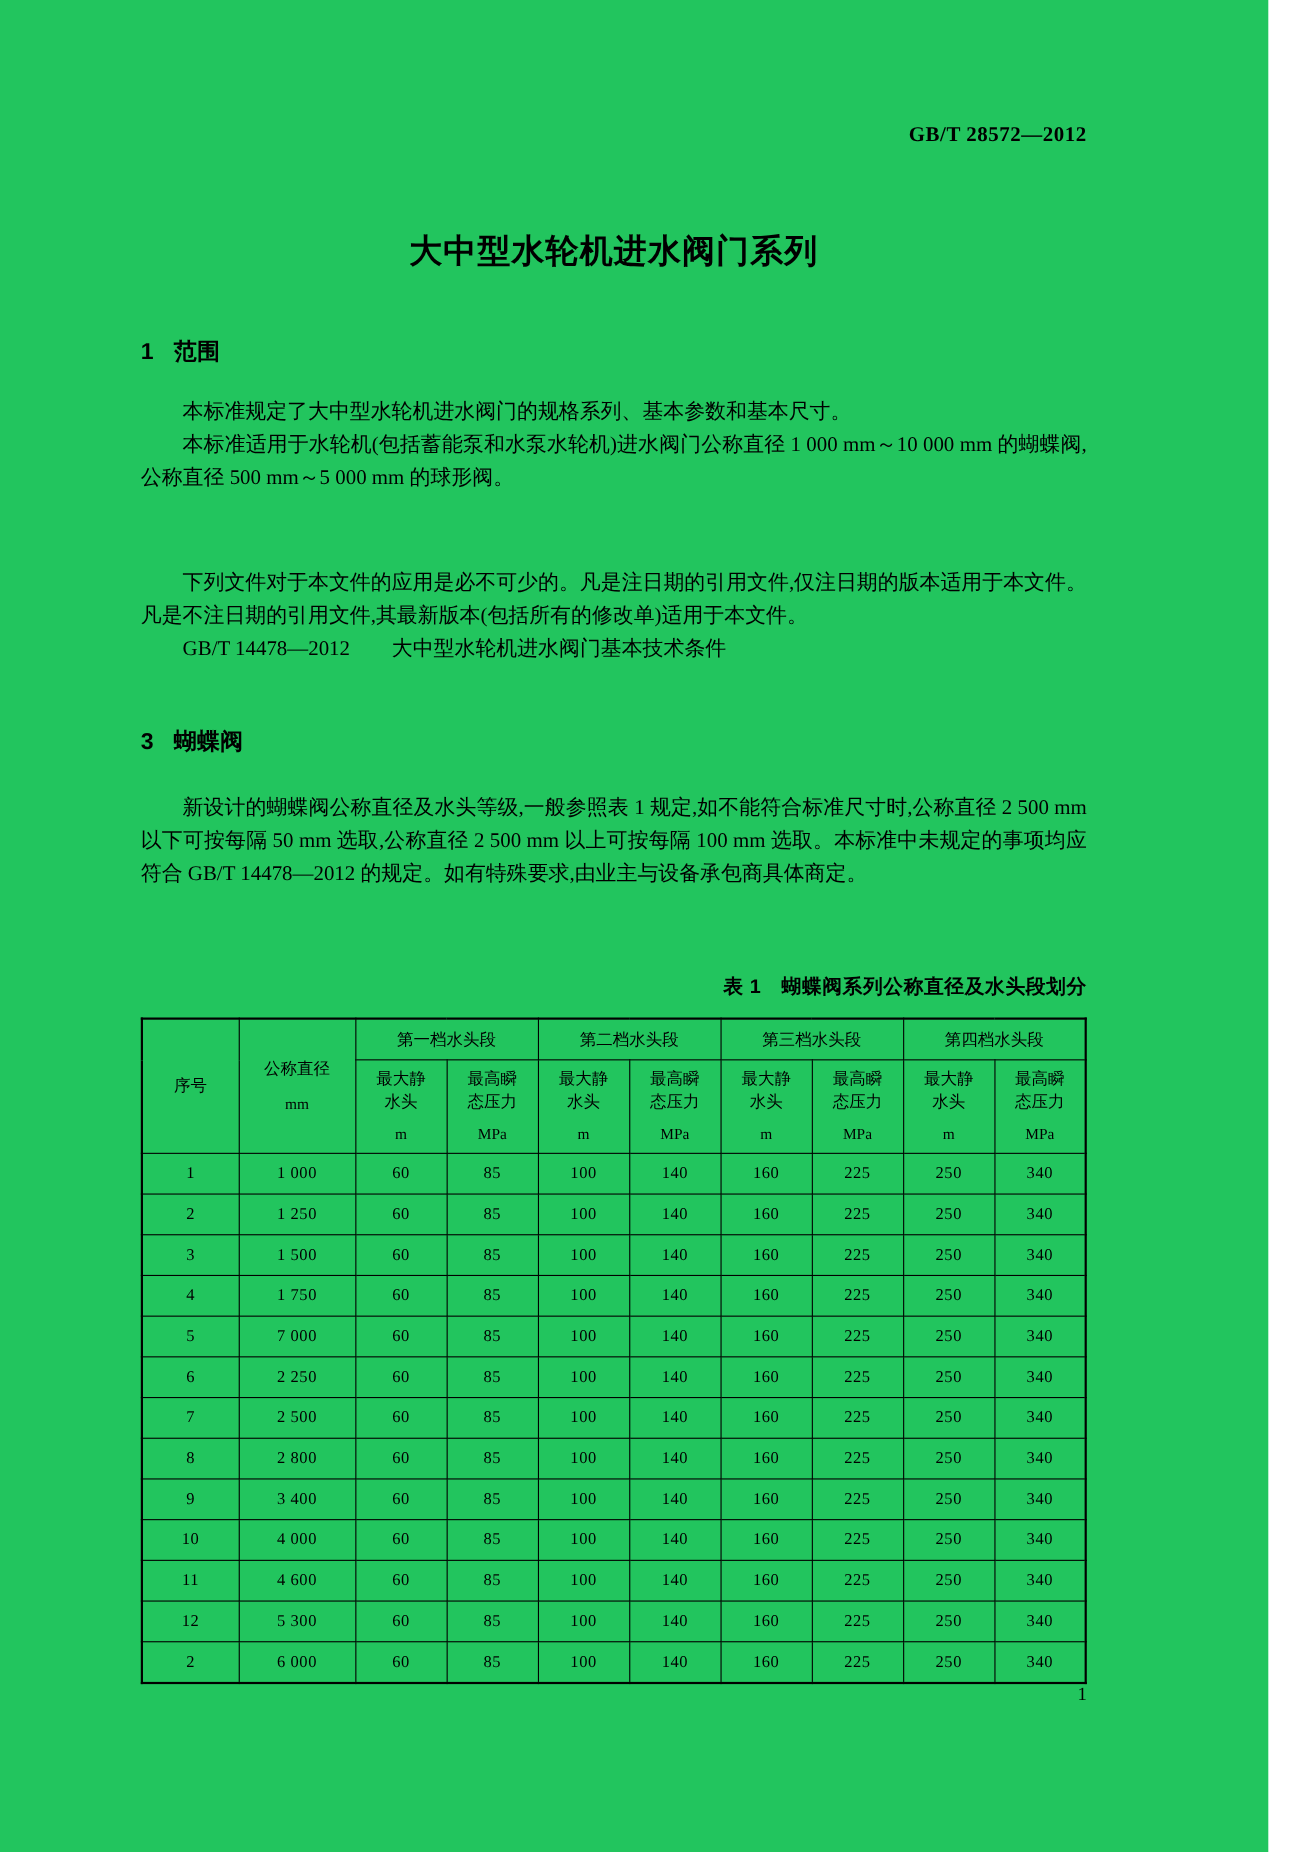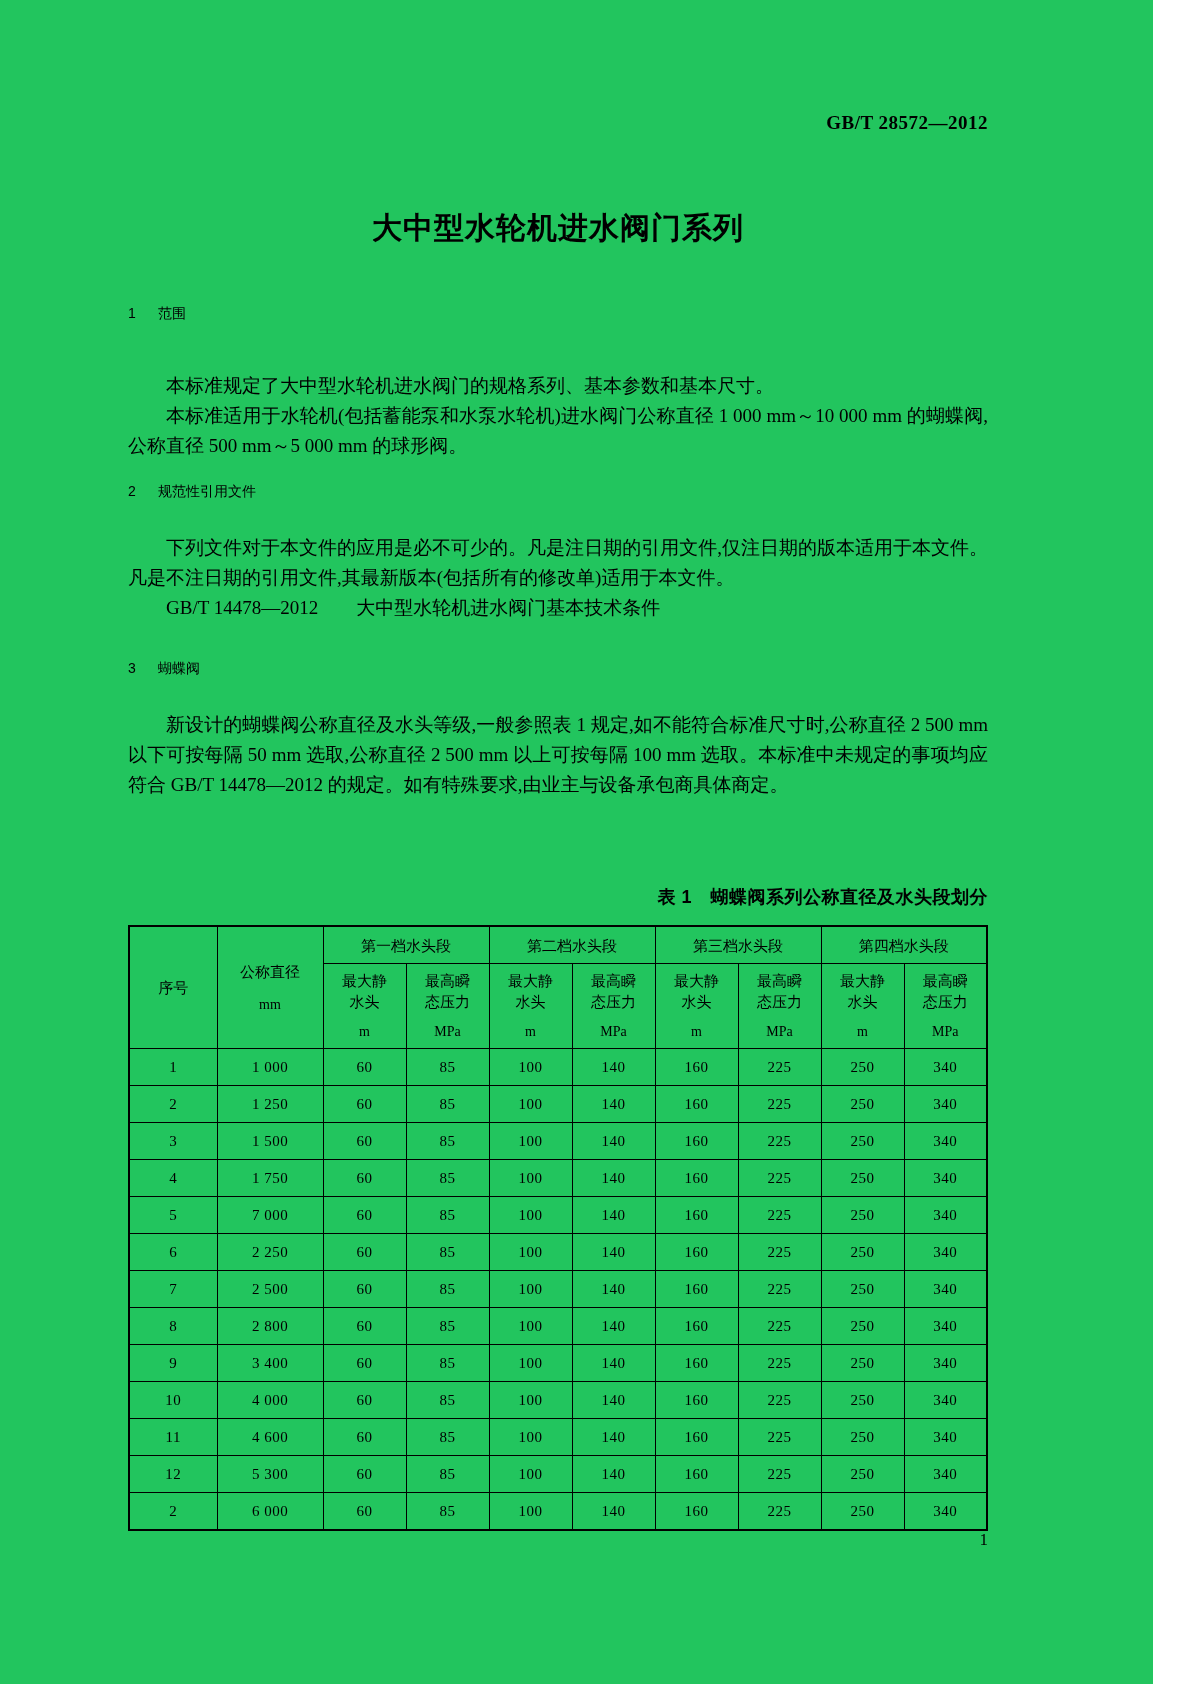--- a/index.html
+++ b/index.html
@@ -48,22 +48,22 @@
     text-align: center;
     font-family: "Liberation Sans", "DejaVu Sans", sans-serif;
     font-weight: bold;
     font-size: 30px;
     letter-spacing: 1px;
   }
 
   
   .clause-heading {
     font-family: "Liberation Sans", "DejaVu Sans", sans-serif;
-    font-weight: normal;
-    font-size: 14px;
+    font-weight: bold;
+    font-size: 21px;
     margin: 0;
     white-space: nowrap;
   }
   .clause-heading .num {
     display: inline-block;
     width: 30px;
   }
 
   
   .para {
@@ -158,28 +158,25 @@
 
     <div class="doc-header">GB/T 28572—2012</div>
 
     <div class="doc-title">大中型水轮机进水阀门系列</div>
   </div>
 
   <div style="position:absolute; left:128px; top:305px; width:860px;">
     <p class="clause-heading">
       <span class="num">1</span><span>范围</span>
     </p>
-    <p class="para indent" style="margin-top:48px;">本标准规定了大中型水轮机进水阀门的规格系列、基本参数和基本尺寸。</p>
+    <p class="para indent" style="margin-top:27px;">本标准规定了大中型水轮机进水阀门的规格系列、基本参数和基本尺寸。</p>
     <p class="para indent" style="margin-top:0;">本标准适用于水轮机(包括蓄能泵和水泵水轮机)进水阀门公称直径 1 000 mm～10 000 mm 的蝴蝶阀,公称直径 500 mm～5 000 mm 的球形阀。</p>
   </div>
 
   <div style="position:absolute; left:128px; top:483px; width:860px;">
-    <p class="clause-heading">
-      <span class="num">2</span><span>规范性引用文件</span>
-    </p>
     <p class="para indent" style="margin-top:32px;">下列文件对于本文件的应用是必不可少的。凡是注日期的引用文件,仅注日期的版本适用于本文件。凡是不注日期的引用文件,其最新版本(包括所有的修改单)适用于本文件。</p>
     <p class="para indent" style="margin-top:0;">GB/T 14478—2012　　大中型水轮机进水阀门基本技术条件</p>
   </div>
 
   <div style="position:absolute; left:128px; top:660px; width:860px;">
     <p class="clause-heading">
       <span class="num">3</span><span>蝴蝶阀</span>
     </p>
     <p class="para indent" style="margin-top:32px;">新设计的蝴蝶阀公称直径及水头等级,一般参照表 1 规定,如不能符合标准尺寸时,公称直径 2 500 mm以下可按每隔 50 mm 选取,公称直径 2 500 mm 以上可按每隔 100 mm 选取。本标准中未规定的事项均应符合 GB/T 14478—2012 的规定。如有特殊要求,由业主与设备承包商具体商定。</p>
   </div>

